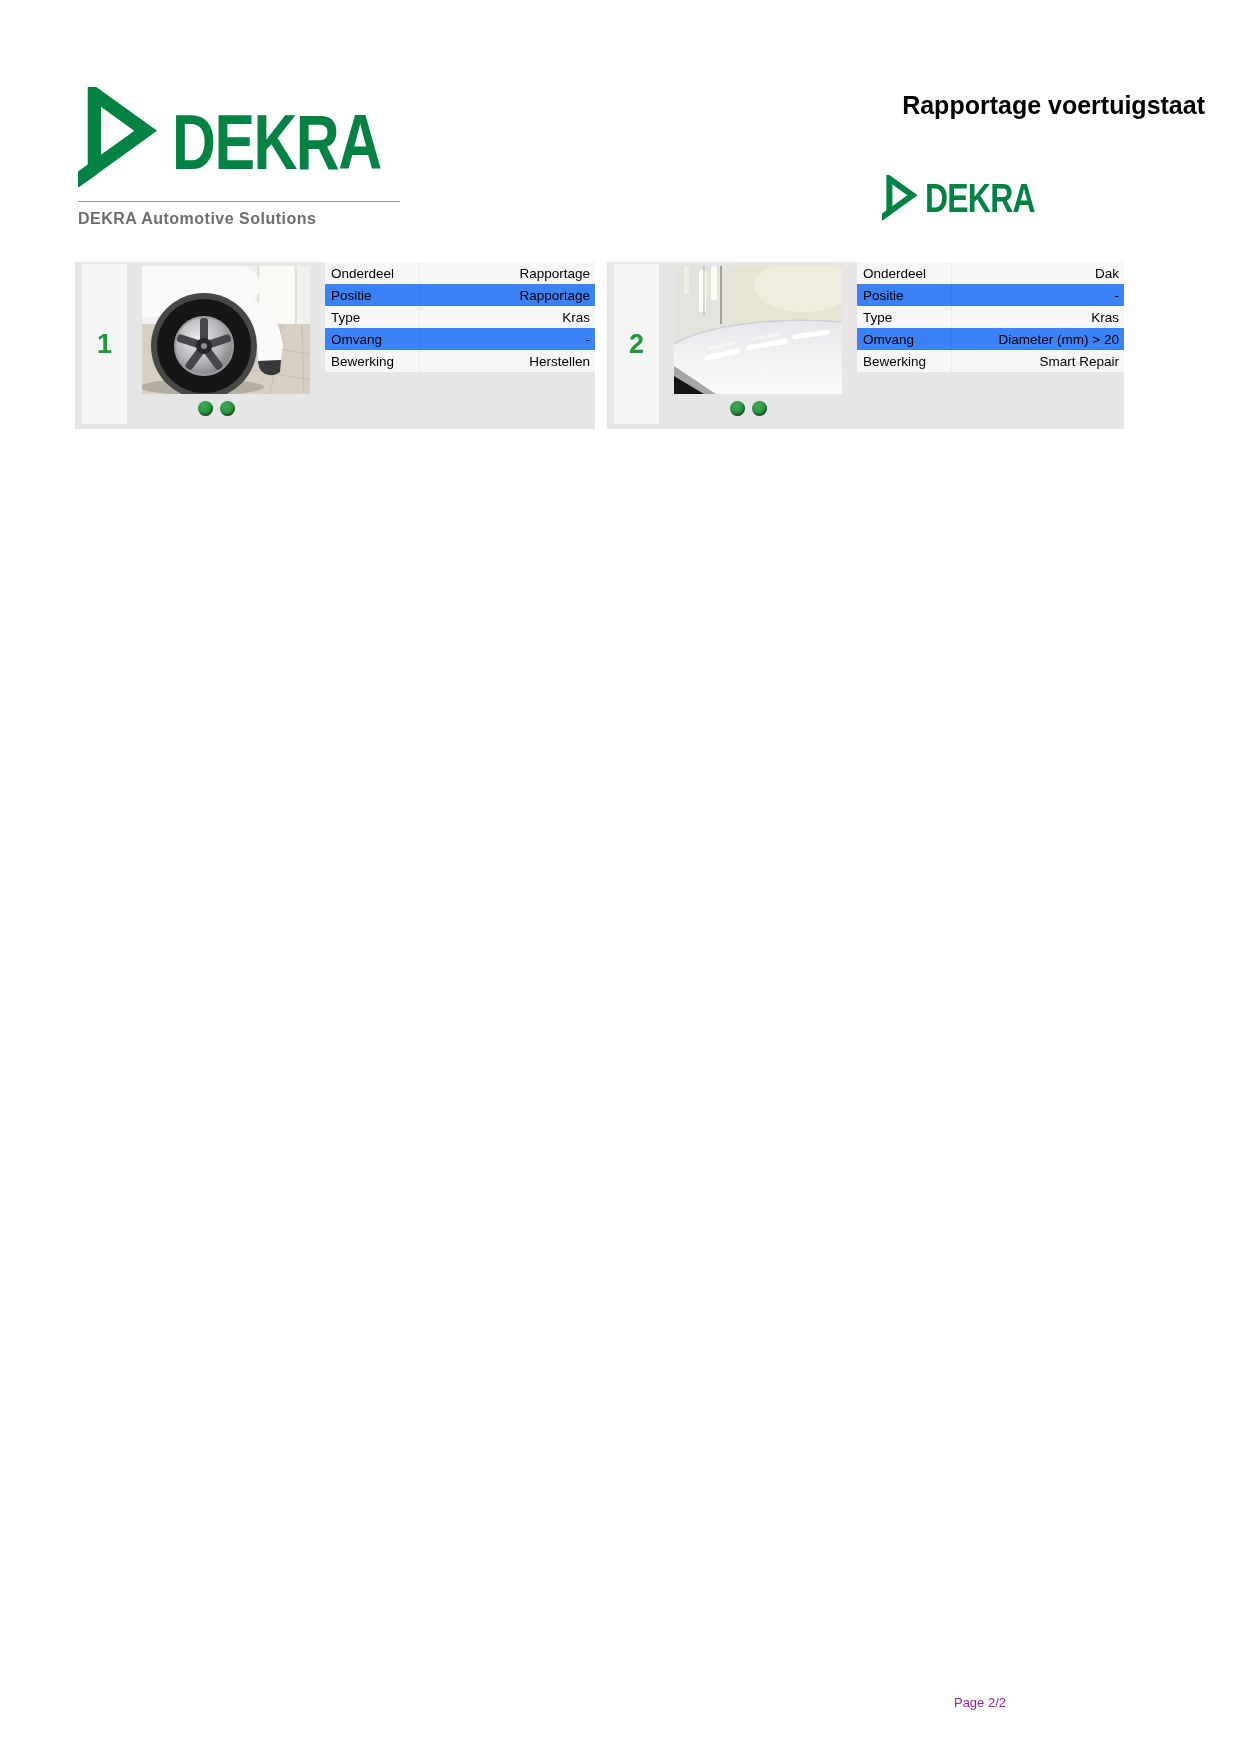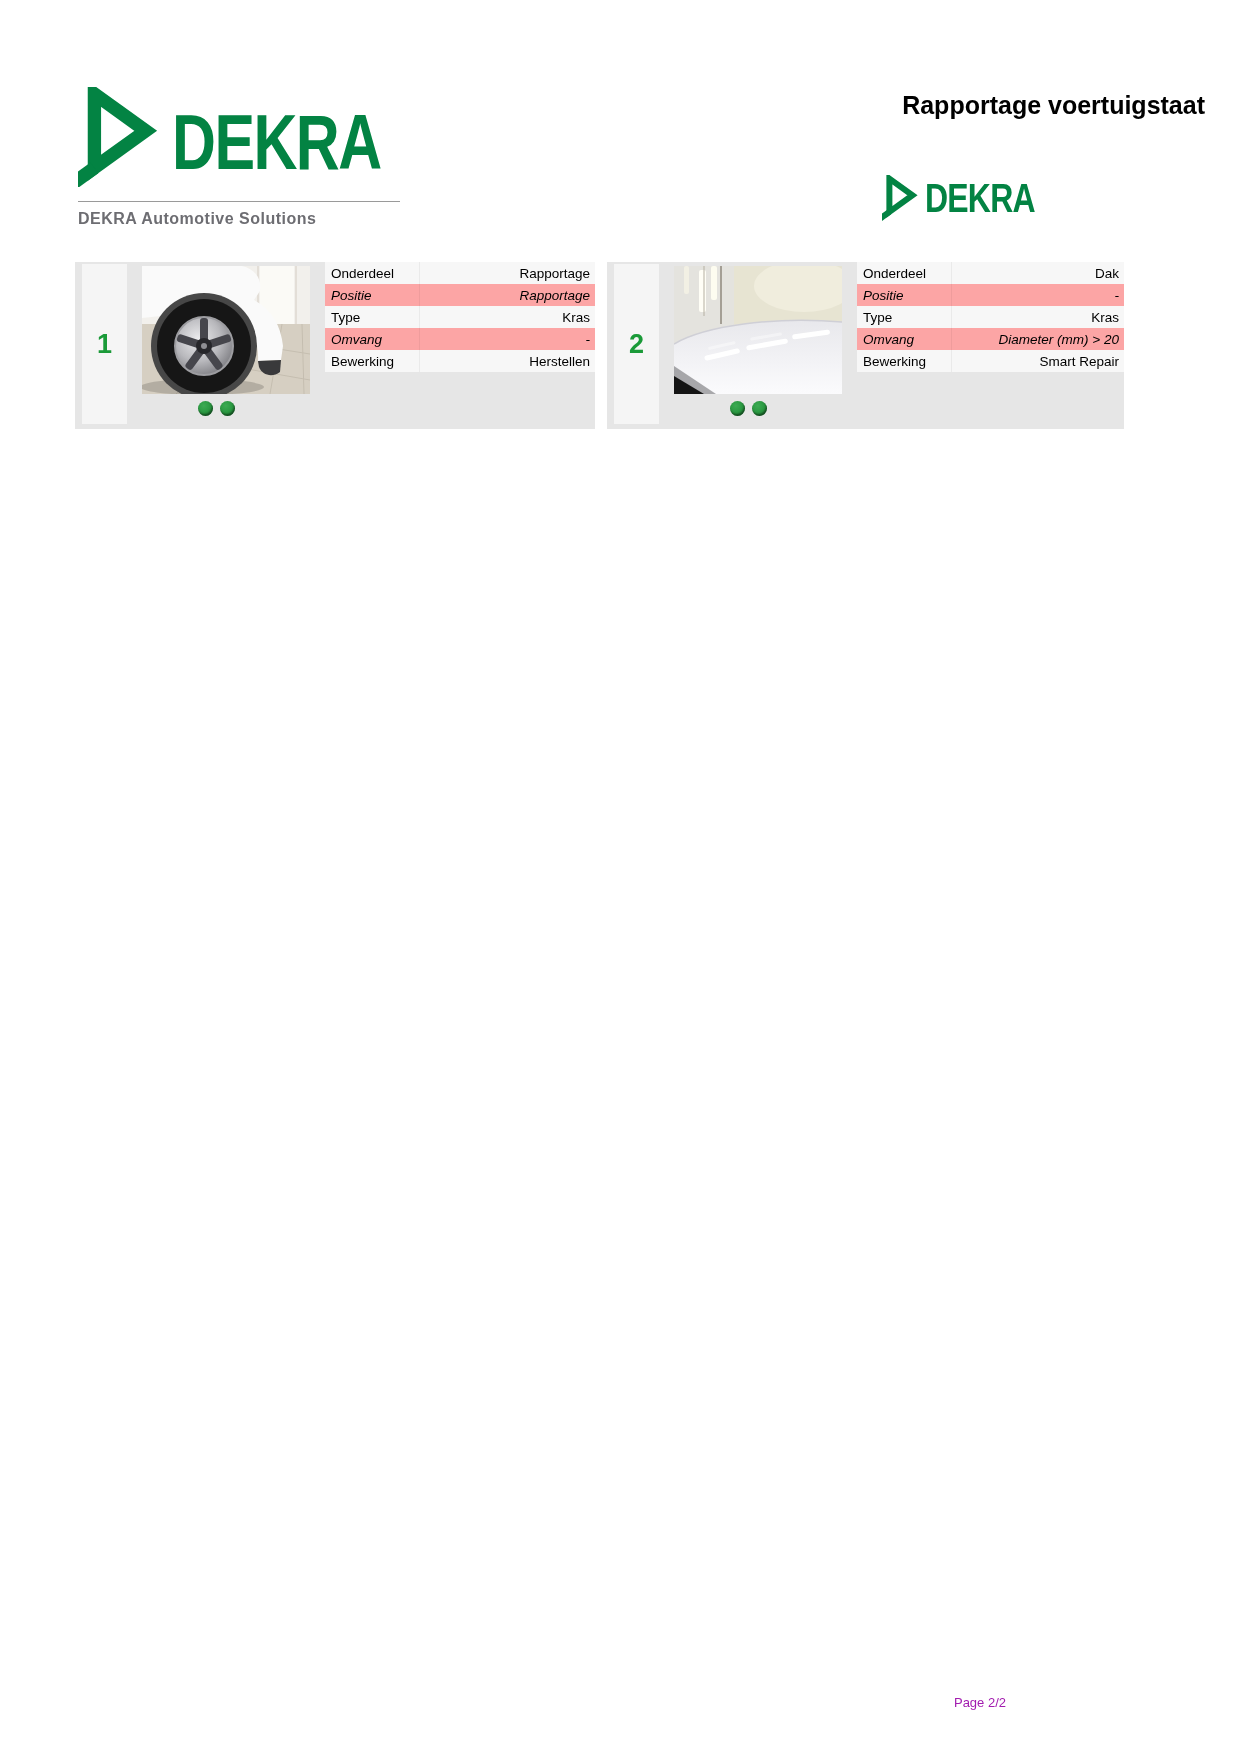--- a/index.html
+++ b/index.html
@@ -40,21 +40,21 @@
   .numstrip{
     position:absolute;left:7px;top:2px;width:45px;height:160px;background:#f5f5f5;
     display:flex;align-items:center;justify-content:center;
     color:#1a9a38;font-weight:bold;font-size:27px;
   }
   .photo{position:absolute;left:67px;top:4px;width:168px;height:128px;display:block;}
 
   .dtable{position:absolute;left:250px;right:0;top:0;}
   .trow{height:22px;display:flex;align-items:center;font-size:13.5px;}
   .trow.odd{background:#f7f7f7;}
-  .trow.even{background:#fca5a5;font-style:italic;}
+  .trow.even{background:#3b82f6;}
   .tlabel{width:88px;padding-left:6px;flex:0 0 auto;border-right:1px solid rgba(0,0,0,0.05);height:100%;display:flex;align-items:center;}
   .tval{flex:1;text-align:right;padding-right:5px;}
 
   .dots{position:absolute;left:67px;top:139px;width:168px;display:flex;justify-content:center;gap:7px;transform:translateX(-10px);}
   .dot{
     width:15px;height:15px;border-radius:50%;
     background:radial-gradient(circle at 38% 32%, #3cab53, #28963f 55%, #1d7c33);
     box-shadow:inset -1px -2px 2px rgba(0,0,0,0.45);
   }
 

